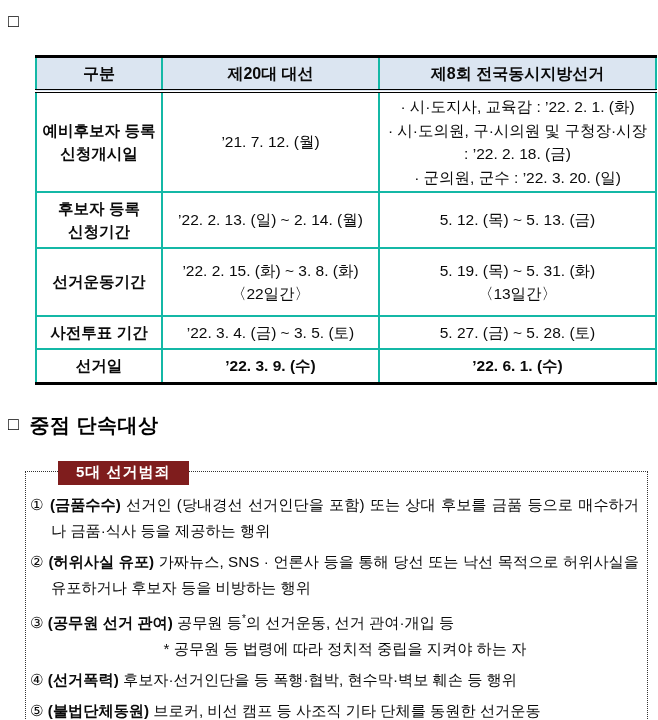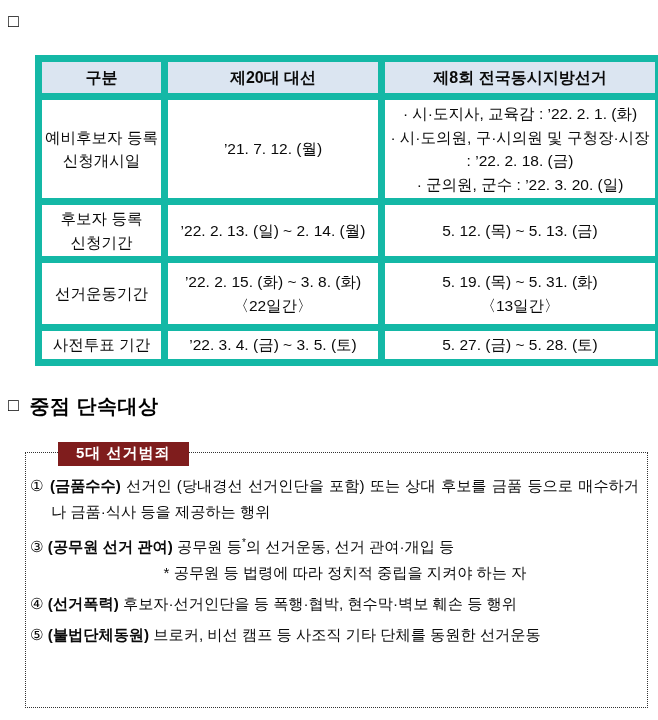--- a/index.html
+++ b/index.html
@@ -27,38 +27,38 @@
   
   table.schedule {
     margin: 22px 0 0 27px;
     width: 620px;
     border-collapse: collapse;
     table-layout: fixed;
     border-top: 3px solid #000;
     border-bottom: 3px solid #000;
   }
   table.schedule th, table.schedule td {
-    border: 7px solid #14b8a6;
+    border: 2px solid #14b8a6;
     text-align: center;
     vertical-align: middle;
     font-size: 15.5px;
     line-height: 23.5px;
     padding: 2px 0;
     white-space: pre-line;
     color: #0a0a0a;
   }
   table.schedule thead th {
     background: #dbe5f1;
     border-bottom: 4px double #000;
     height: 27px;
     font-size: 16px;
     font-weight: 700;
     line-height: 18px;
   }
-  table.schedule tbody th { font-weight: 400; }
+  table.schedule tbody th { font-weight: 700; }
   td.left-cell {
     text-align: left;
     white-space: pre-wrap;
     padding-left: 7px;
     margin-left: 15px;
   }
   .tr-0 { height: 93px; }
   .tr-1 { height: 56px; }
   .tr-2 { height: 68px; }
   .tr-3 { height: 33px; }
@@ -143,39 +143,51 @@
       <td>’22. 2. 15. (화) ~ 3. 8. (화)
 〈22일간〉</td>
       <td>5. 19. (목) ~ 5. 31. (화)
 〈13일간〉</td>
     </tr>
     <tr class="tr-3">
       <th>사전투표 기간</th>
       <td>’22. 3. 4. (금) ~ 3. 5. (토)</td>
       <td>5. 27. (금) ~ 5. 28. (토)</td>
     </tr>
+    <tr class="tr-4 bold-row">
+      <th>선거일</th>
+      <td>’22. 3. 9. (수)</td>
+      <td>’22. 6. 1. (수)</td>
+    </tr>
   </tbody>
 </table>
 
 <div class="section-title title-2">
   <span class="marker">□</span>
   <span>중점 단속대상</span>
 </div>
 
 <div class="enforce-box">
   <div class="box-label">5대 선거범죄</div>
 
   <div class="box-item">
     <div class="line">
       <span>①</span>
       <span class="lbl">(금품수수)</span>
       <span>선거인 (당내경선 선거인단을 포함) 또는 상대 후보를 금품 등으로 매수하거나 금품·식사 등을 제공하는 행위</span>
     </div>
   </div>
 
+  <div class="box-item">
+    <div class="line">
+      <span>②</span>
+      <span class="lbl">(허위사실 유포)</span>
+      <span>가짜뉴스, SNS · 언론사 등을 통해 당선 또는 낙선 목적으로 허위사실을 유포하거나 후보자 등을 비방하는 행위</span>
+    </div>
+  </div>
 
   <div class="box-item">
     <div class="line">
       <span>③</span>
       <span class="lbl">(공무원 선거 관여)</span>
       <span>공무원 등</span><sup>*</sup><span>의 선거운동, 선거 관여·개입 등</span>
     </div>
     <div class="note-line">* 공무원 등 법령에 따라 정치적 중립을 지켜야 하는 자</div>
   </div>
 

